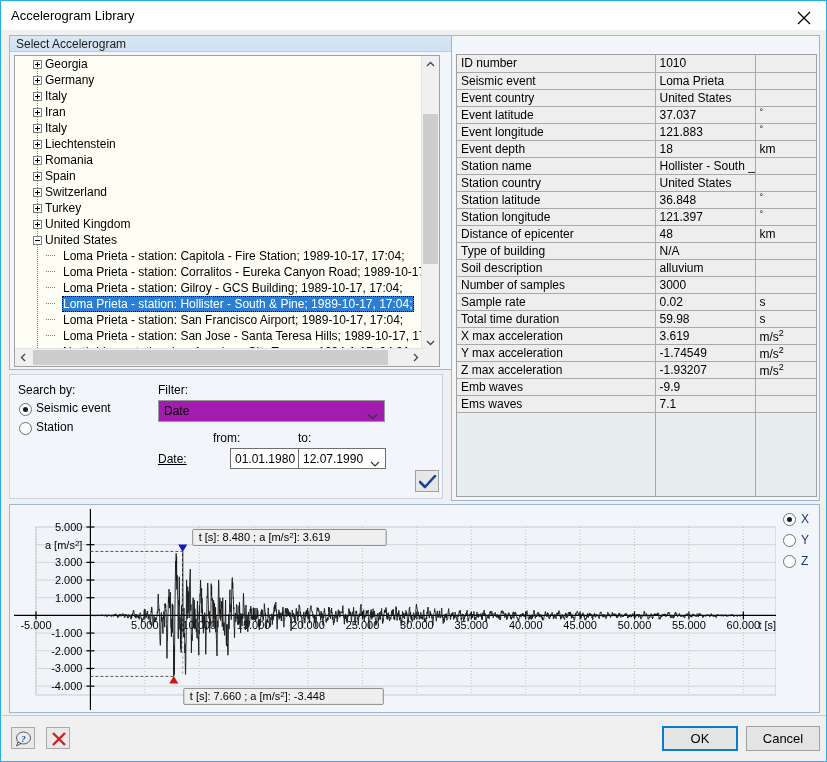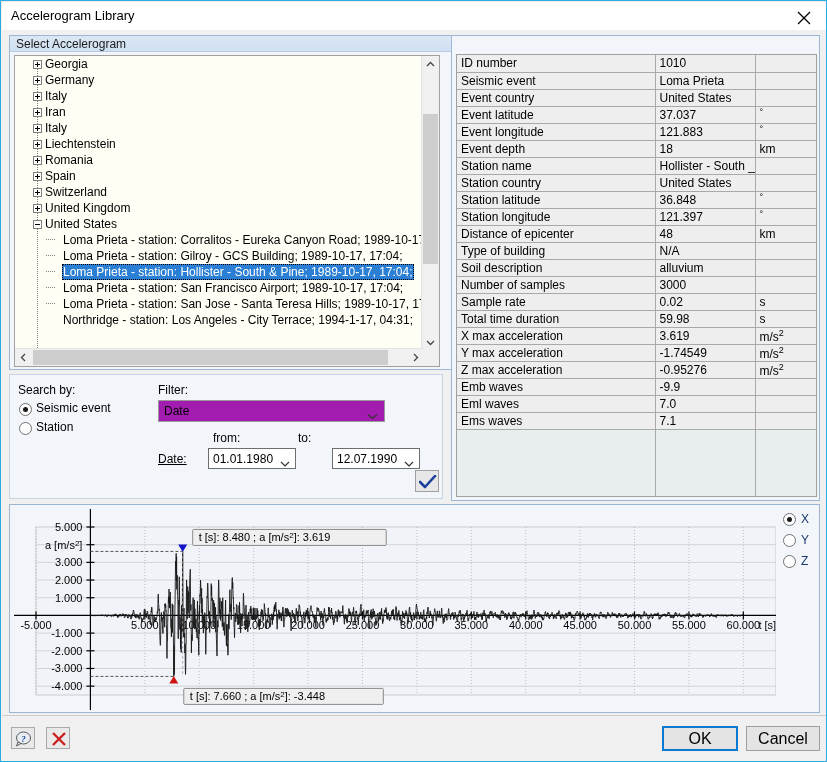--- a/index.html
+++ b/index.html
@@ -365,21 +365,21 @@
     background: #e9e9e9;
   }
   #help-btn { left: 9px; }
   #del-btn  { left: 44px; }
   .tbtn svg { position: absolute; left: 3px; top: 3px; }
   .dlgbtn {
     position: absolute;
     top: 10px;
     height: 25px;
     box-sizing: border-box;
-    font-size: 16px;
+    font-size: 13px;
     text-align: center;
     line-height: 23px;
     background: #e4e4e4;
     border: 1px solid #a0a0a0;
     color: #000;
   }
   #ok-btn {
     left: 660px; width: 76px;
     border: 2px solid #0b7ad1;
     line-height: 21px;
@@ -429,26 +429,32 @@
         <div class="tnode lvl1">
           <span class="plus expand"></span><span class="tlabel">Romania</span>
         </div>
         <div class="tnode lvl1">
           <span class="plus expand"></span><span class="tlabel">Spain</span>
         </div>
         <div class="tnode lvl1">
           <span class="plus expand"></span><span class="tlabel">Switzerland</span>
         </div>
         <div class="tnode lvl1">
+          <span class="plus expand"></span><span class="tlabel">Turkey</span>
+        </div>
+        <div class="tnode lvl1">
           <span class="plus expand"></span><span class="tlabel">United Kingdom</span>
         </div>
         <div class="tnode lvl1">
           <span class="plus"></span><span class="tlabel">United States</span>
         </div>
 
+        <div class="tnode lvl2">
+          <span class="dots"></span><span class="tlabel">Loma Prieta - station: Capitola - Fire Station; 1989-10-17, 17:04;</span>
+        </div>
         <div class="tnode lvl2">
           <span class="dots"></span><span class="tlabel">Loma Prieta - station: Corralitos - Eureka Canyon Road; 1989-10-17, 17:04;</span>
         </div>
         <div class="tnode lvl2">
           <span class="dots"></span><span class="tlabel">Loma Prieta - station: Gilroy - GCS Building; 1989-10-17, 17:04;</span>
         </div>
         <div class="tnode lvl2 selected">
           <span class="dots"></span><span class="tlabel">Loma Prieta - station: Hollister - South &amp; Pine; 1989-10-17, 17:04;</span>
         </div>
         <div class="tnode lvl2">
@@ -586,31 +592,26 @@
               <td class="c1">3.619</td>
               <td class="c2">m/s<span class="sup">2</span></td>
             </tr>
             <tr>
               <td class="c0">Y max acceleration</td>
               <td class="c1">-1.74549</td>
               <td class="c2">m/s<span class="sup">2</span></td>
             </tr>
             <tr>
               <td class="c0">Z max acceleration</td>
-              <td class="c1">-0.95276</td>
+              <td class="c1">-1.93207</td>
               <td class="c2">m/s<span class="sup">2</span></td>
             </tr>
             <tr>
               <td class="c0">Emb waves</td>
               <td class="c1">-9.9</td>
-              <td class="c2"></td>
-            </tr>
-            <tr>
-              <td class="c0">Eml waves</td>
-              <td class="c1">7.0</td>
               <td class="c2"></td>
             </tr>
             <tr>
               <td class="c0">Ems waves</td>
               <td class="c1">7.1</td>
               <td class="c2"></td>
             </tr>
           </tbody>
       </table>
     </div>
@@ -633,30 +634,30 @@
         <svg width="11" height="7" viewBox="0 0 11 7">
           <polyline points="1,1.5 5.5,5.5 10,1.5" fill="none" stroke="#333" stroke-width="1.2"></polyline>
         </svg>
       </span>
     </div>
 
     <div class="lbl" style="left:203px; top:56px;">from:</div>
     <div class="lbl" style="left:288px; top:56px;text-align:right;">to:</div>
     <div class="lbl" style="left:148px; top:77px;text-decoration:underline;">Date:</div>
 
-    <div class="dtbox" style="left:198px; top:73px;">
+    <div class="dtbox" style="left:220px; top:73px;">
       <span class="dval">01.01.1980</span>
       <span class="carat">
         <svg width="10" height="6" viewBox="0 0 10 6">
           <polyline points="1,1 5,5 9,1" fill="none" stroke="#333" stroke-width="1.2"></polyline>
         </svg>
       </span>
     </div>
 
-    <div class="dtbox" style="left:288px; top:73px;margin-left:34px;">
+    <div class="dtbox" style="left:288px; top:73px;">
       <span class="dval">12.07.1990</span>
       <span class="carat">
         <svg width="10" height="6" viewBox="0 0 10 6">
           <polyline points="1,1 5,5 9,1" fill="none" stroke="#333" stroke-width="1.2"></polyline>
         </svg>
       </span>
     </div>
   </div>
 
   <div id="apply-btn">

